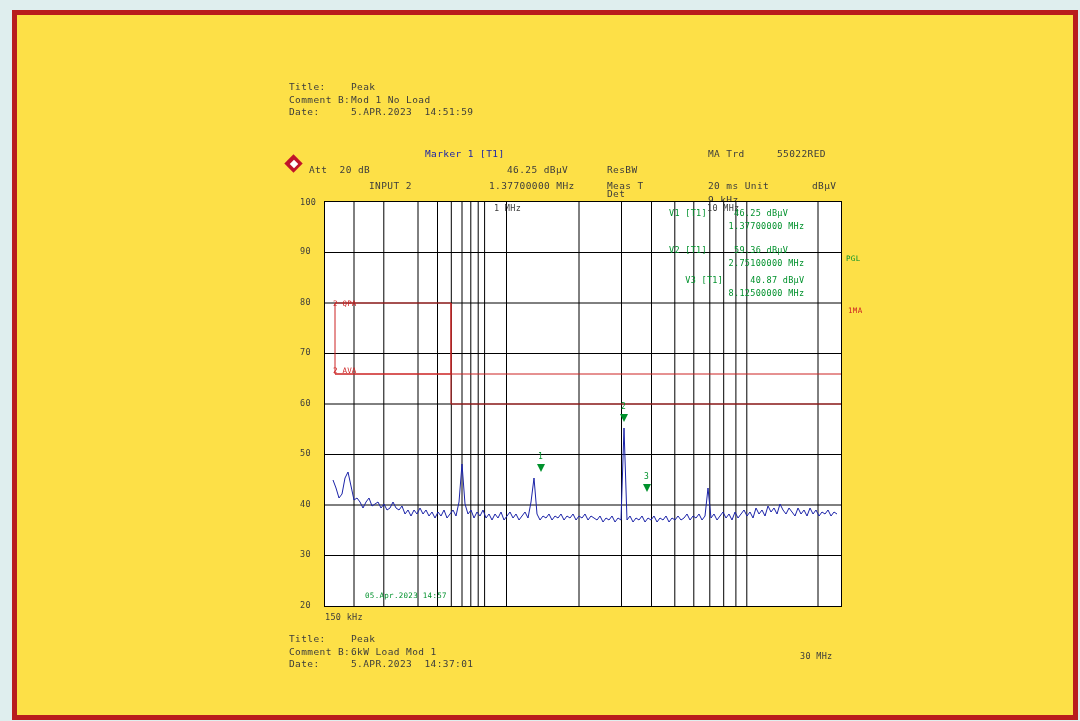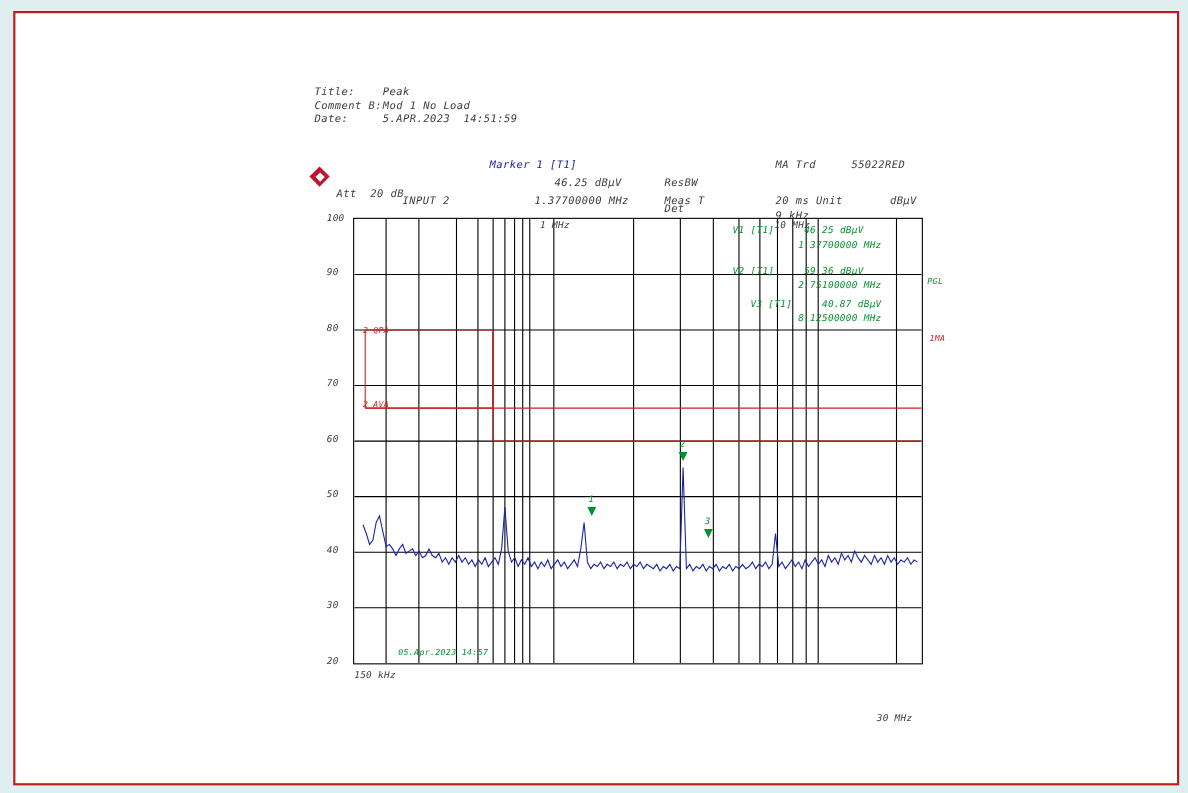--- a/index.html
+++ b/index.html
@@ -15,23 +15,22 @@
     position: absolute;
     left: 0; top: 0;
     width: 1080px;
     height: 721px;
   }
   .sheet {
     position: absolute;
     left: 12px; top: 10px;
     width: 1056px;
     height: 700px;
-    background: #ffffff;
-    border: 2px solid #b91c1c;
-    font-style: italic;
+    background: #fde047;
+    border: 5px solid #b91c1c;
   }
   
   .hdr {
     position: absolute;
     left: 272px;
     top: 66px;
     font-size: 9.5px;
     line-height: 12.6px;
     color: #3c3c3c;
     white-space: pre;
@@ -153,26 +152,26 @@
 
     <div class="hdr"><span class="lbl">Title:</span><span>Peak</span>
 <span class="lbl">Comment B:</span><span>Mod 1 No Load</span>
 <span class="lbl">Date:</span><span>5.APR.2023  14:51:59</span></div>
 
     <div class="logo">
       <div class="d"></div>
       <div class="d2"></div>
     </div>
 
-    <div class="statusline st-blue" style="left:431px; top:133px;">Marker 1 [T1]</div>
+    <div class="statusline st-blue" style="left:408px; top:133px;">Marker 1 [T1]</div>
     <div class="statusline" style="left:590px; top:133px;margin-top:40px;">Det</div>
     <div class="statusline" style="left:691px; top:133px;">MA Trd</div>
     <div class="statusline" style="left:760px; top:133px;">55022RED</div>
 
-    <div class="statusline" style="left:292px; top:159px;">Att  20 dB</div>
+    <div class="statusline" style="left:292px; top:149px;">Att  20 dB</div>
     <div class="statusline" style="left:490px; top:149px;">46.25 dBµV</div>
     <div class="statusline" style="left:590px; top:149px;">ResBW</div>
     <div class="statusline" style="left:691px; top:166px;margin-top:13px;">9 kHz</div>
 
     <div class="statusline" style="left:352px; top:165px;">INPUT 2</div>
     <div class="statusline" style="left:472px; top:165px;">1.37700000 MHz</div>
     <div class="statusline" style="left:590px; top:165px;">Meas T</div>
     <div class="statusline" style="left:691px; top:165px;">20 ms Unit</div>
     <div class="statusline" style="left:795px; top:165px;">dBµV</div>
 
@@ -266,15 +265,18 @@
 
     <div class="greenbox" style="left:652px; top:259px;text-align:right;"><span>V3</span> <span>[T1]</span>     <span>40.87 dBµV</span>
            <span>8.12500000 MHz</span></div>
 
     <div class="sidelab" style="left:829px; top:239px;">PGL</div>
     <div class="sidelab red" style="left:831px; top:291px;">1MA</div>
 
     <div class="xlab" style="left:308px; top:597px;">150 kHz</div>
     <div class="xlab" style="left:783px; top:597px;margin-top:39px;">30 MHz</div>
 
+    <div class="ftr"><span class="lbl">Title:</span><span>Peak</span>
+<span class="lbl">Comment B:</span><span>6kW Load Mod 1</span>
+<span class="lbl">Date:</span><span>5.APR.2023  14:37:01</span></div>
 
   </div>
 </div>
 
 </body></html>

